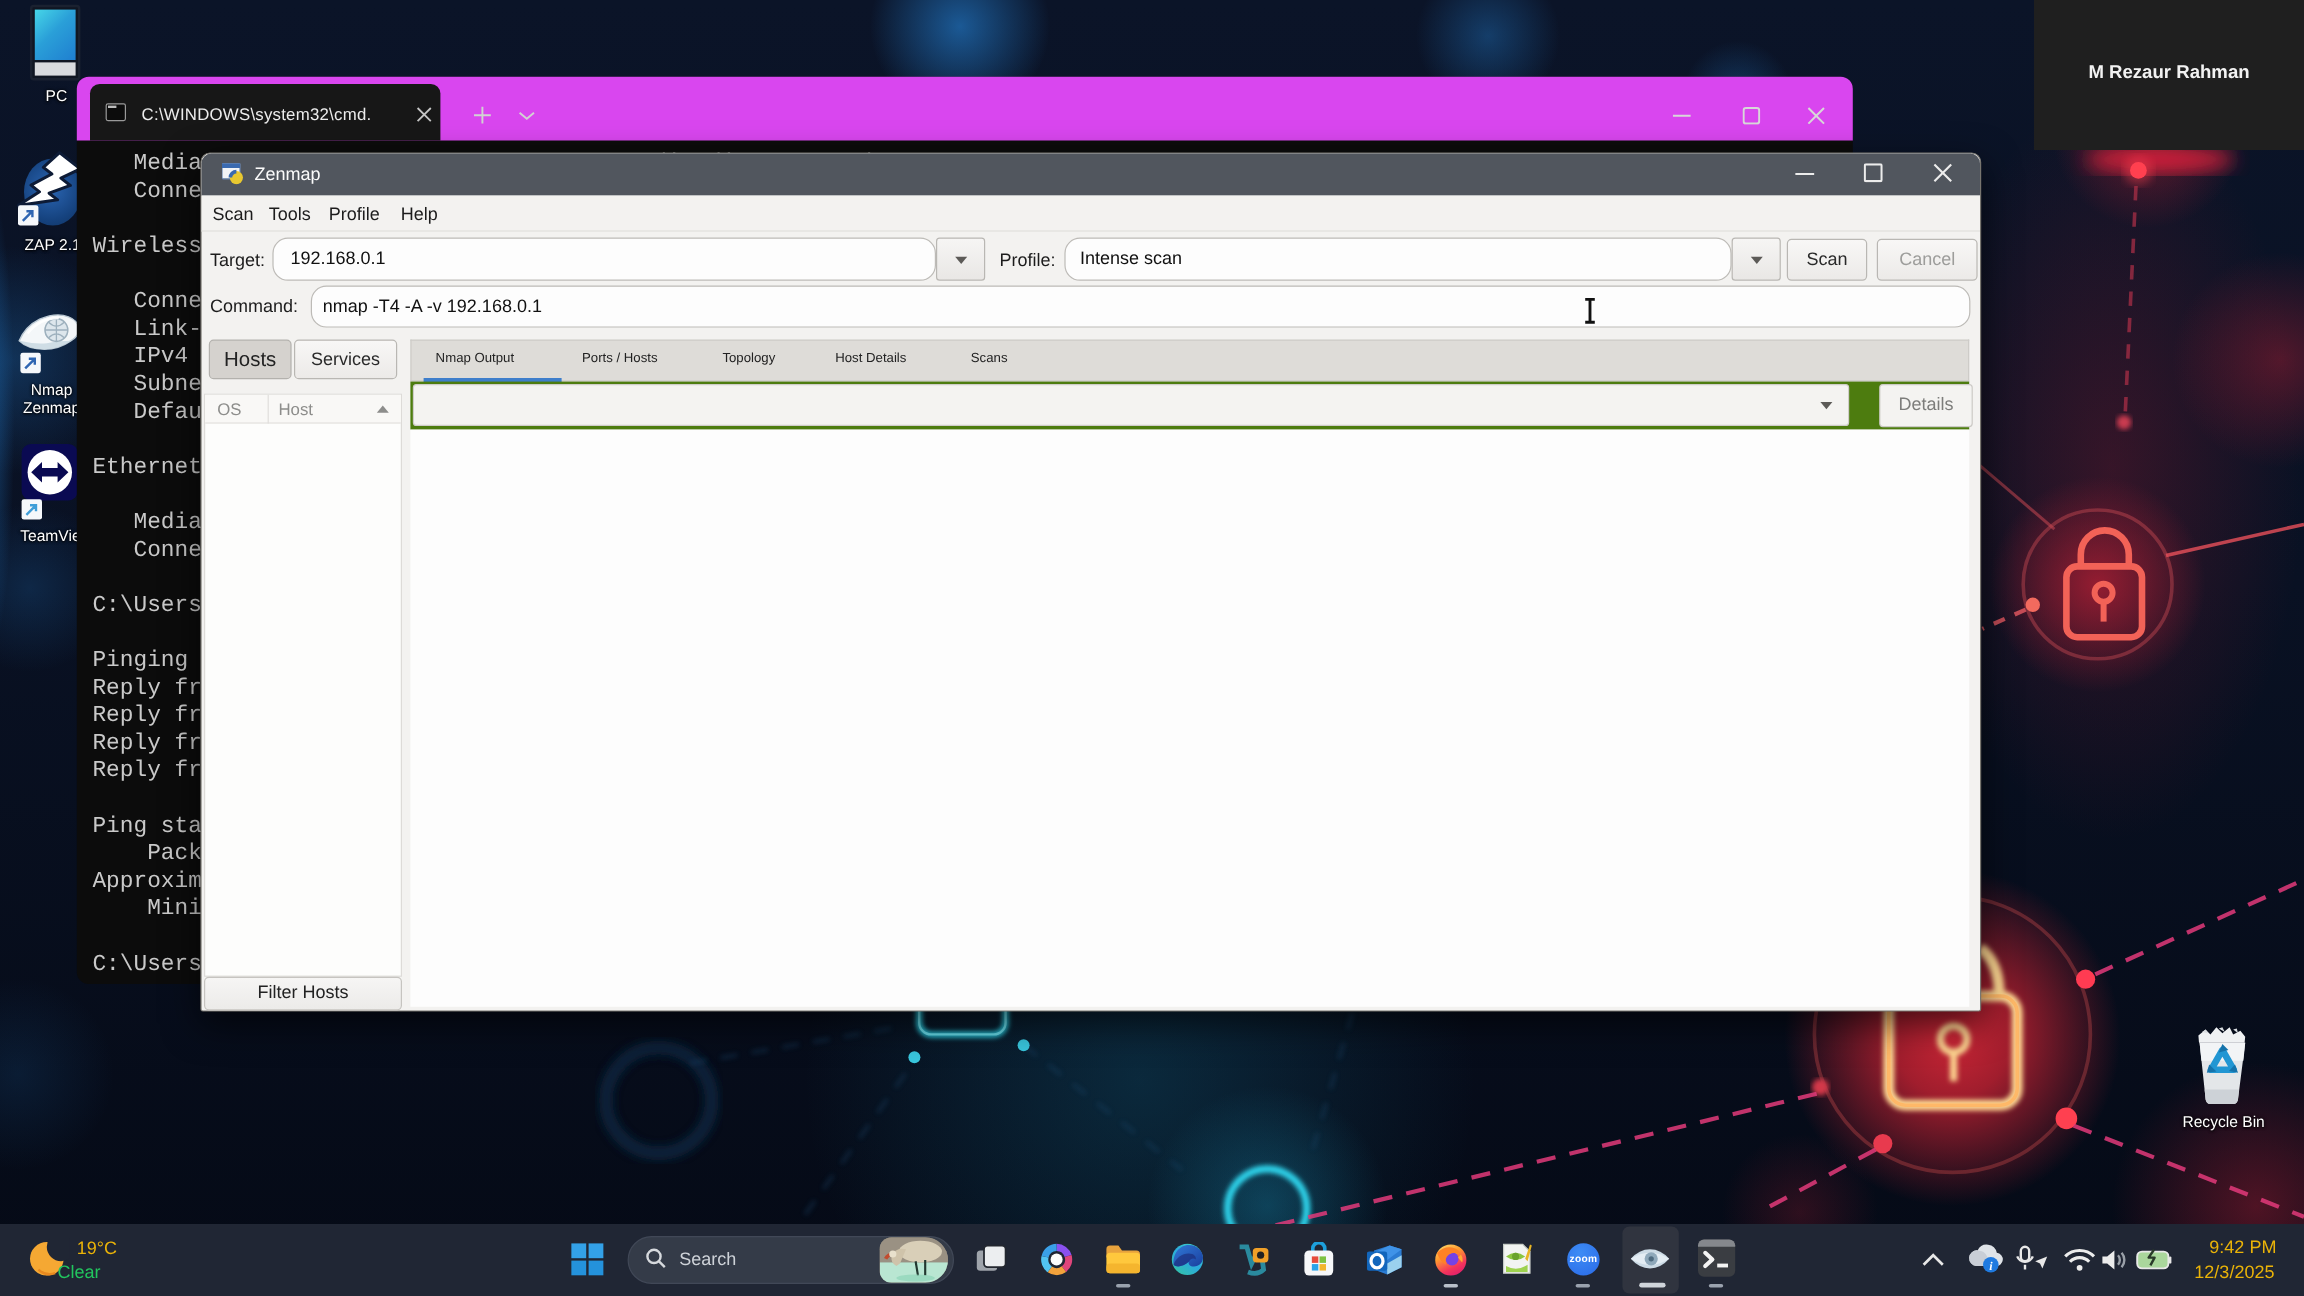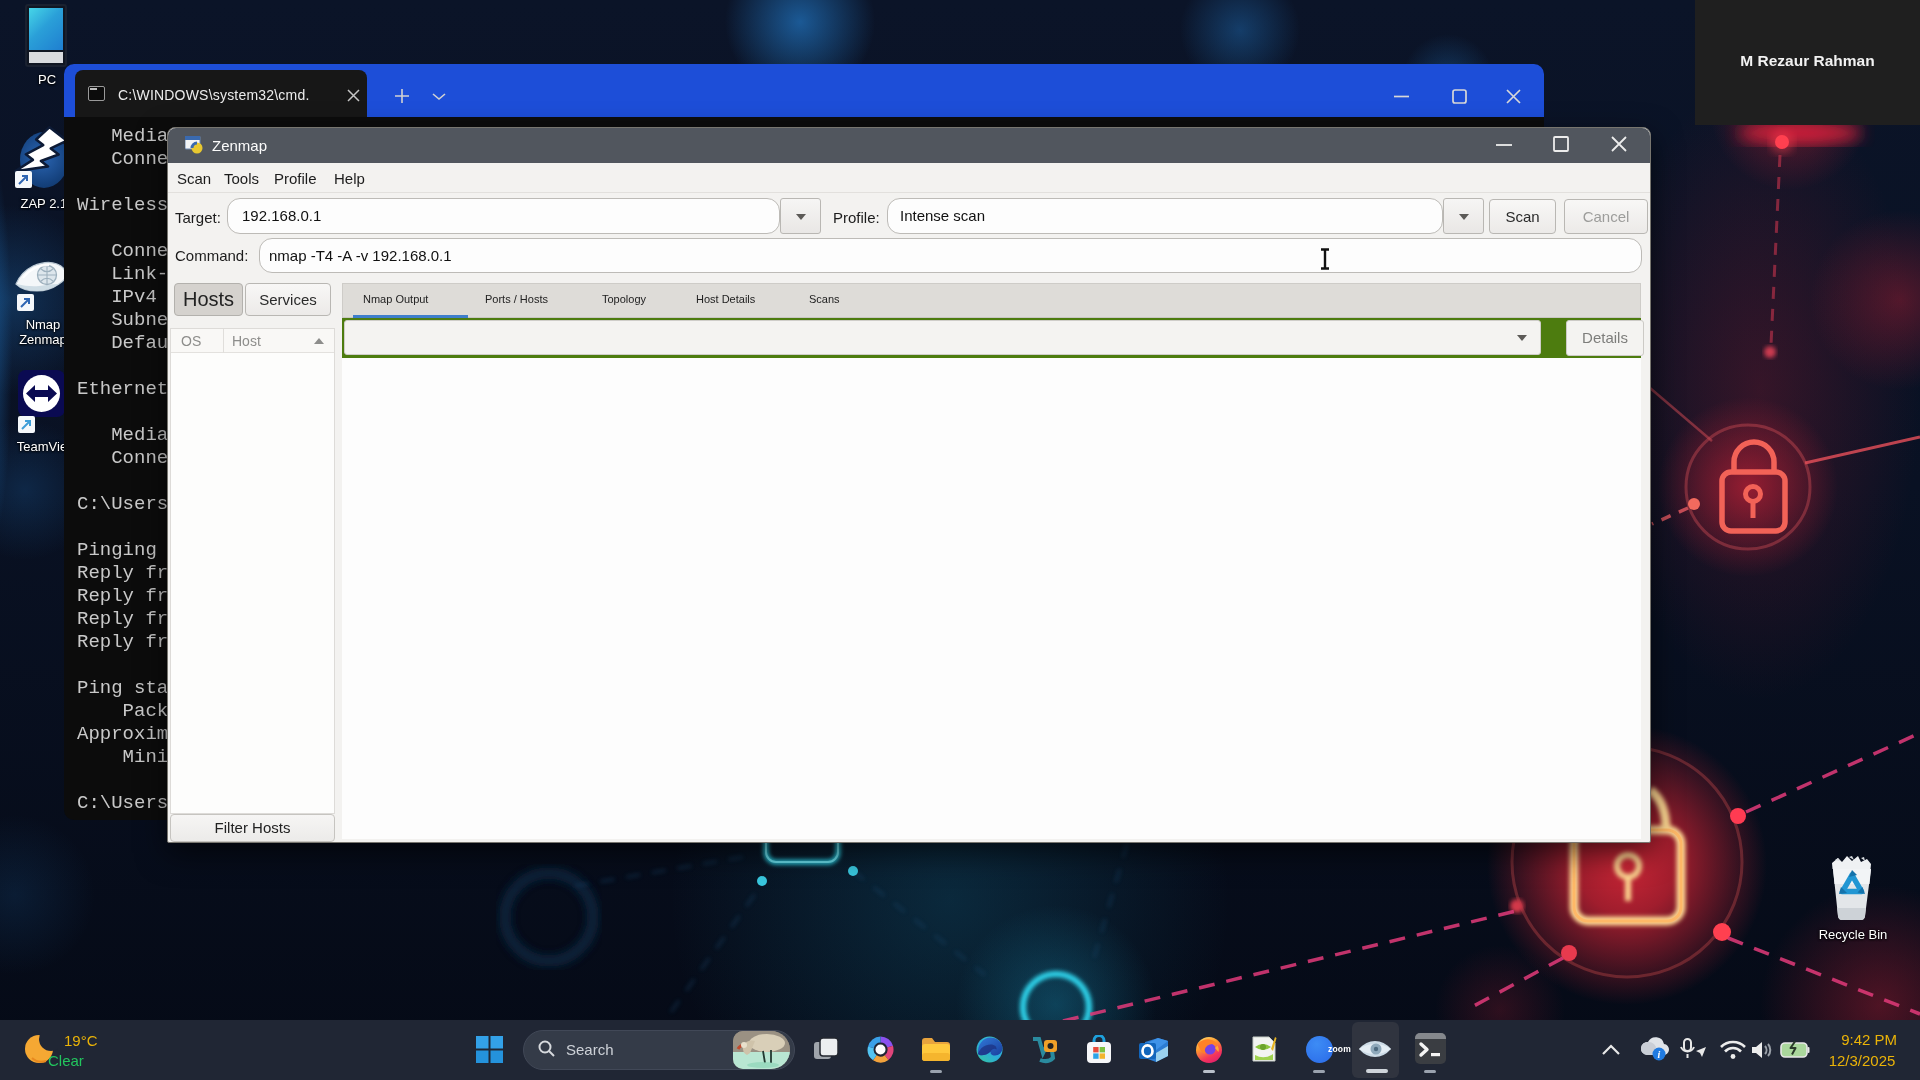--- a/index.html
+++ b/index.html
@@ -2,40 +2,40 @@
 <html><head>
 <meta charset="utf-8">
 <style>
   * { margin:0; padding:0; box-sizing:border-box; -webkit-font-smoothing:antialiased; }
   html,body { width:1920px; height:1080px; overflow:hidden; background:#060c1a; font-family:"Liberation Sans", sans-serif; }
   .abs { position:absolute; }
   #stage { position:relative; width:1920px; height:1080px; overflow:hidden; }
 
   
   #cmd { left:64px; top:64px; width:1480px; height:756px; background:#0c0c0c; border-radius:10px; }
-  #cmdtabs { left:0; top:0; width:100%; height:53px; background:#1d4ed8; border-radius:10px 10px 0 0;padding-left:38px; }
+  #cmdtabs { left:0; top:0; width:100%; height:53px; background:#d946ef; border-radius:10px 10px 0 0;padding-left:38px; }
   #cmdtab { left:11px; top:6px; width:292px; height:47px; background:#171717; border-radius:8px 8px 0 0; }
   .cmdico { left:13px; top:16px; width:17px; height:15px; background:#0c0c0c; border:1px solid #9a9a9a; border-radius:2px; }
   .cmdico:before { content:""; position:absolute; left:1px; top:1px; width:7px; height:2px; background:#bdbdbd; }
   #cmdtab span.t { position:absolute; left:43px; top:17px; font-size:14px; color:#ececec; letter-spacing:0.2px; }
   #console { left:13px; top:61px; width:1460px; height:690px; overflow:hidden; font-family:"Liberation Mono", monospace; font-size:19px; line-height:23px; color:#c9c9c9; white-space:pre; }
 
   
   #zen { left:167px; top:127px; width:1484px; height:716px; background:#f3f2f0; border:1px solid #77756f; border-radius:8px 8px 2px 2px; box-shadow:0 10px 30px rgba(0,0,0,.6); }
   #zentitle { left:0; top:0; width:100%; height:35px; background:#51565e; border-radius:8px 8px 0 0; }
   #zentitle .tt { position:absolute; left:44px; top:9px; color:#fbfbfb; font-size:15px; }
   #zenmenu { left:0; top:35px; width:100%; height:30px; background:#f3f2f0; border-bottom:1px solid #e2e0dd; }
   #zenmenu span { position:absolute; top:7px; font-size:15px; color:#1c1c1c; }
   .zlabel { position:absolute; font-size:15px; color:#1c1c1c; }
   .zinput { position:absolute; background:#fdfdfd; border:1px solid #bdbbb7; border-radius:13px; font-size:15px; color:#111; }
   .zbtn { position:absolute; background:linear-gradient(#f8f7f6,#eceae8); border:1px solid #b9b7b3; border-radius:4px; font-size:15px; color:#2a2a2a; text-align:center; }
   .ddbtn { position:absolute; background:linear-gradient(#f6f5f4,#e9e7e5); border:1px solid #b9b7b3; border-radius:3px; }
   .darr { position:absolute; width:0; height:0; border-left:5px solid transparent; border-right:5px solid transparent; border-top:6px solid #5c5a57; }
   
-  #hostsbtn { left:6px; top:155px; width:69px; height:33px; background:#d5d2ce; border:1px solid #b3b1ad; border-radius:4px; font-size:20px; color:#222; text-align:center; line-height:31px; }
+  #hostsbtn { left:6px; top:155px; width:69px; height:33px; background:#d5d2ce; border:1px solid #b3b1ad; border-radius:4px; font-size:17px; color:#222; text-align:center; line-height:31px; }
   #svcbtn { left:77px; top:155px; width:86px; height:33px; line-height:31px; }
   #lpanel { left:2px; top:200px; width:165px; height:486px; background:#fdfdfc; border:1px solid #dddbd8; }
   #lphead { left:0; top:0; width:100%; height:24px; background:#f9f8f6; border-bottom:1px solid #e3e1de; color:#8d8d8b; font-size:14px; }
   #filterbtn { left:2px; top:686px; width:165px; height:28px; background:linear-gradient(#f6f5f4,#ecebe9); border:1px solid #c6c4c0; font-size:15px; color:#222; text-align:center; line-height:26px; }
   
   #tabstrip { left:174px; top:155px; width:1299px; height:35px; background:#dedcd8; border:1px solid #ceccc8; border-bottom:1px solid #c9c7c3; }
   #tabstrip span { position:absolute; top:9px; font-size:11px; color:#222; }
   #bluebar { position:absolute; left:10px; top:31px; width:115px; height:4px; background:#3e7ecb; }
   #comborow { left:174px; top:190px; width:1299px; height:40px; background:#4d7c0f; }
   #combo { position:absolute; left:2px; top:2px; width:1197px; height:35px; background:#f4f3f1; border:1px solid #cfcdc9; border-radius:3px; }
@@ -499,21 +499,21 @@
 
     <svg class="abs" width="26" height="28" style="left:1251px; top:1035px;">
       <path d="M 2 2 h 16 l 6 6 v 18 h -22 Z" fill="#f2f4f2" stroke="#c6ccc6" stroke-width="1"></path>
       <path d="M 4 12 q 8 -6 16 0 q -8 6 -16 0" fill="#8cc63f"></path>
       <circle cx="12" cy="12" r="3" fill="#6aa32c"></circle>
       <path d="M 20 14 L 24 2 l 1.5 1 L 22 16 Z" fill="#e8b524"></path>
       <path d="M 4 20 q 9 5 18 -1 l 0 6 h -18 Z" fill="#9ed24f"></path>
     </svg>
 
     <div class="abs" style="left:1306px; top:1036px; width:27px; height:27px; background:radial-gradient(circle at 40% 30%,#3d8cf5,#2a6ae8);border-radius:50%;"></div>
-    <div class="abs" style="left:1306px; top:1044px; width:27px; height:11px; color:#fff; font-size:8.5px; text-align:center; font-weight:bold; letter-spacing:0.2px;margin-left:20px;">zoom</div>
+    <div class="abs" style="left:1306px; top:1044px; width:27px; height:11px; color:#fff; font-size:8.5px; text-align:center; font-weight:bold; letter-spacing:0.2px;">zoom</div>
 
     <div class="abs" style="left:1352px; top:1022px; width:47px; height:56px; background:#30343f; border-radius:6px;"></div>
     <svg class="abs" width="34" height="20" style="left:1358px; top:1039px;">
       <path d="M 1 10 Q 8 2 17 2 Q 26 2 33 10 Q 26 18 17 18 Q 8 18 1 10 Z" fill="#ccdbe6"></path>
       <path d="M 1 10 Q 8 5 17 5 Q 26 5 33 10 Q 26 15 17 15 Q 8 15 1 10 Z" fill="#e4edf4"></path>
       <circle cx="18" cy="10" r="5.5" fill="#8fa9bb"></circle>
       <circle cx="18" cy="10" r="2.2" fill="#4e6b80"></circle>
     </svg>
     <div class="abs" style="left:1366px; top:1069px; width:22px; height:4px; background:#cfd4da; border-radius:2px;"></div>
 

